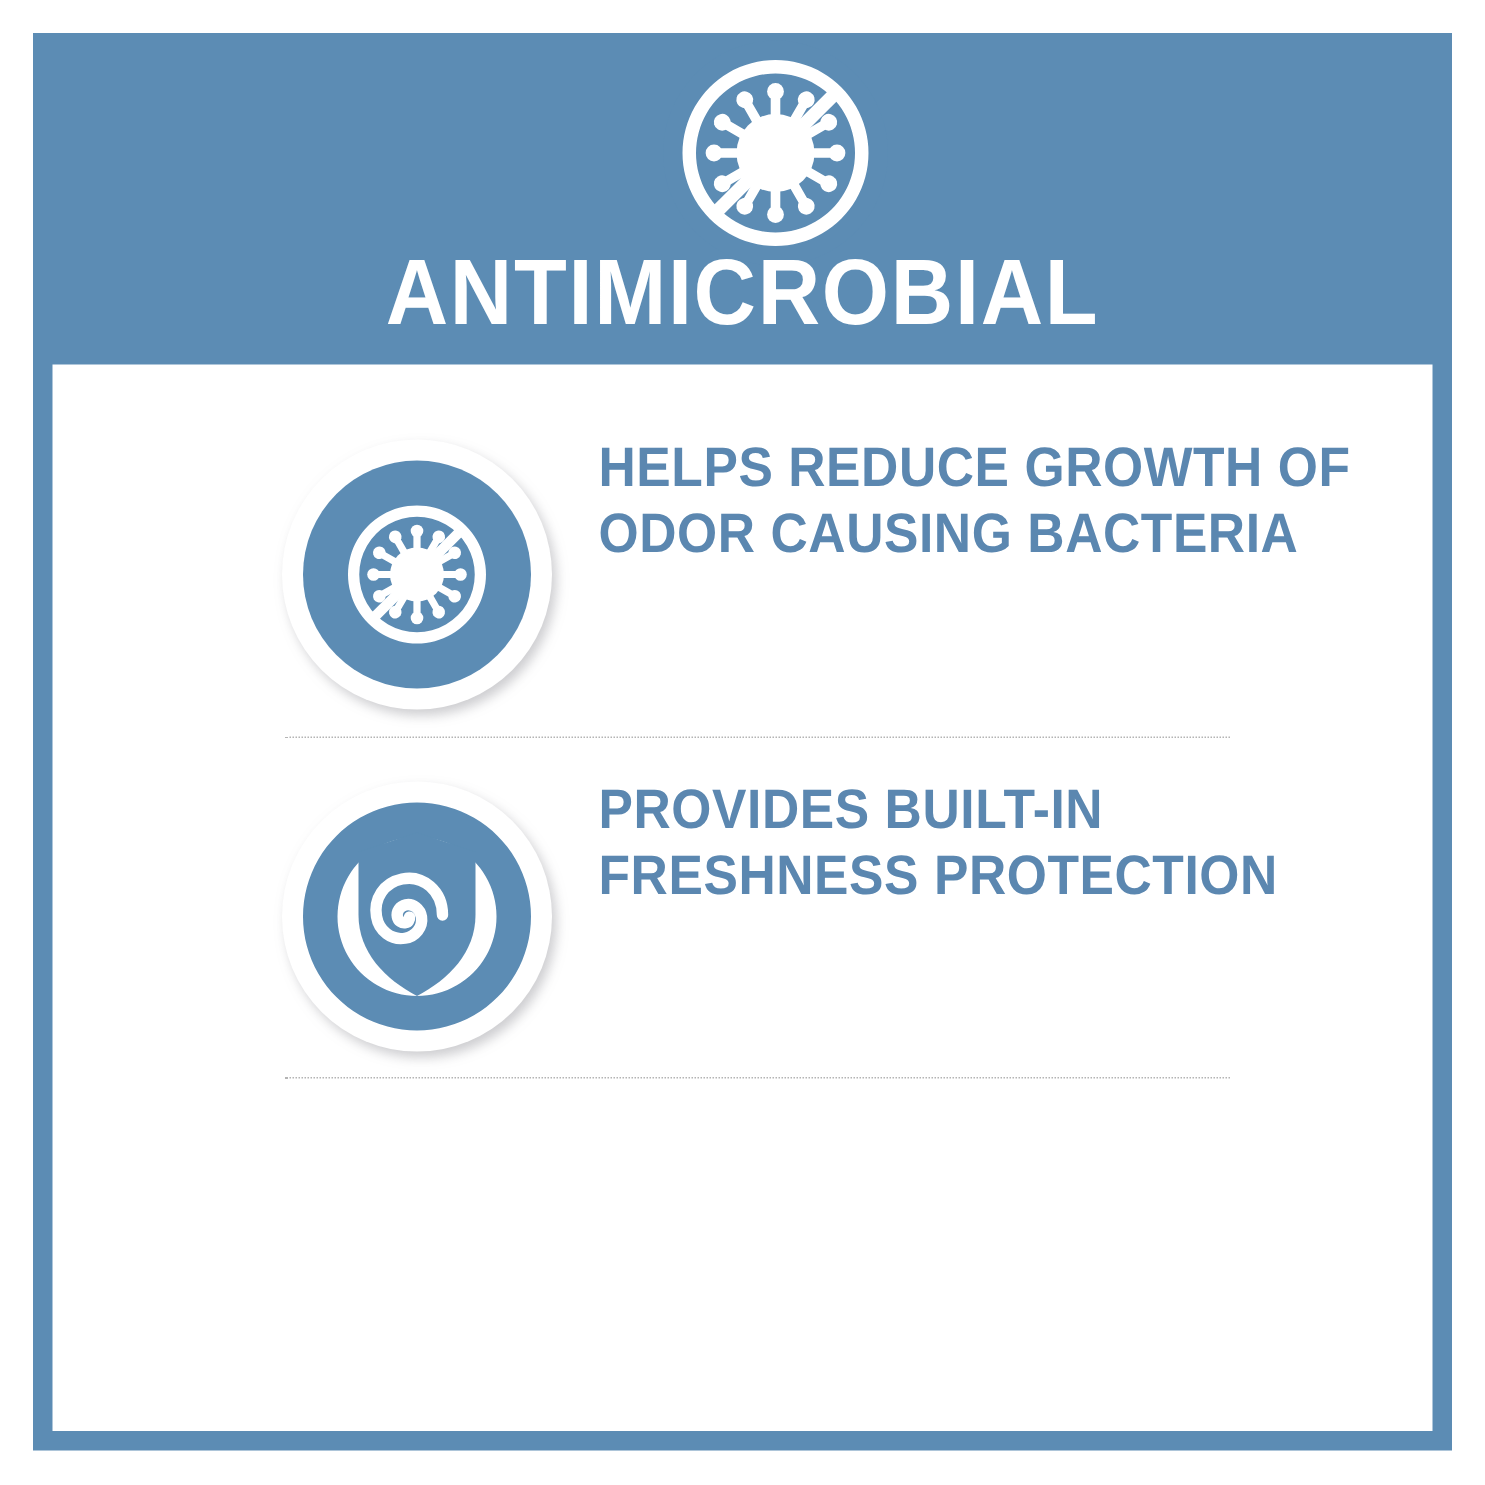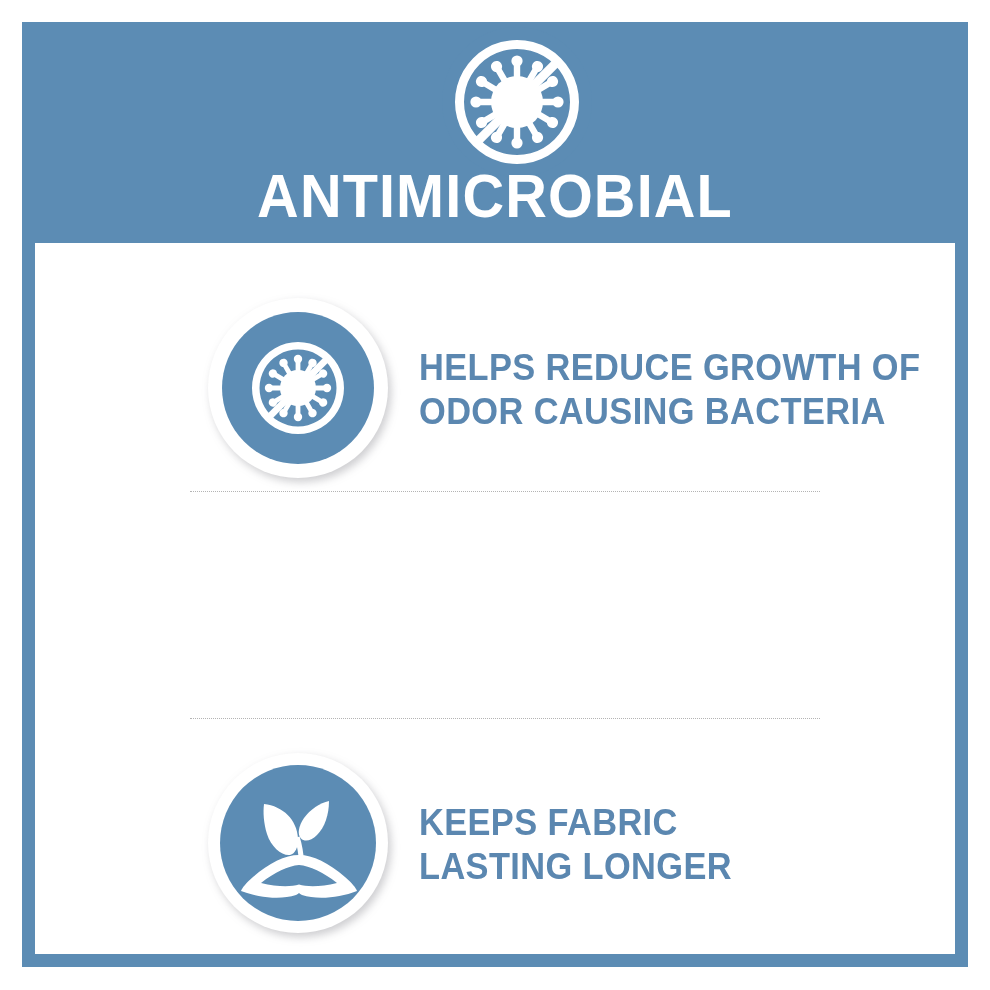--- a/index.html
+++ b/index.html
@@ -81,22 +81,21 @@
     top: 245px;
     width: 920px;
     height: 690px;
   }
   .row {
     position: absolute;
     left: 0;
     width: 920px;
     height: 200px;
     display: flex;
-    align-items: center;
-    margin-left: 20px;
+    align-items: flex-start;
   }
   .row-1 { top: 45px; }
   .row-2 { top: 273px; }
   .row-3 { top: 500px; }
 
   .badge-wrap {
     position: relative;
     width: 190px;
     height: 190px;
     flex: 0 0 190px;
@@ -279,46 +278,35 @@
             <rect x="89.6" y="53" width="6.8" height="80" transform="rotate(45 93 93)"></rect>
           </g>
         </svg>
       </div>
       <div class="row-text">
         <span class="ln">HELPS REDUCE GROWTH OF</span>
         <span class="ln">ODOR CAUSING BACTERIA</span>
       </div>
     </div>
 
-
-    <div class="row row-3">
+    <div class="row row-2">
       <div class="badge-wrap">
         <svg width="190" height="190" viewBox="0 0 190 190">
           <circle cx="93" cy="93" r="90" fill="#ffffff"></circle>
-          <circle cx="93" cy="93" r="78" fill="#5c8cb4"></circle>
-          <g fill="#ffffff">
-
-            <path d="M59 54 C78 56 92 70 93 88 C93.6 97 90 104 85 105 C77 106 66 97 62 84 C58.6 73 58 62 59 54 Z"></path>
-
-            <path d="M124 51 C124 64 120 77 112 85 C106 91 99.5 92 96 88.5 C92 84.5 93.5 76 99 68 C105 59.5 115 53 124 51 Z"></path>
-
-            <path d="M90 88 C92 96 93.6 104 94 112 L99 112 C98.6 103 97 94.5 94.6 86.6 Z"></path>
-
-            <path d="M94 105 C108 105 124 113 140 127 C147 133 151 138 152 141
-                     C134 148 112 150 97 145 C95.6 144.5 94.6 143.8 94 143
-                     C93.4 143.8 92.4 144.5 91 145 C76 150 54 148 36 141
-                     C37 138 41 133 48 127 C64 113 80 105 94 105 Z
-                     M94 115 C83 116 70 122 56 133 C72 137 86 137 94 134.5
-                     C102 137 116 137 132 133 C118 122 105 116 94 115 Z" fill-rule="evenodd"></path>
-          </g>
+          <path d="M93 17 A76 76 0 1 1 92.99 17 Z M93 40 A53 53 0 1 0 93.01 40 Z" fill="#5c8cb4" fill-rule="evenodd"></path>
+
+          <path d="M93 37 L132 50 L132 92 C132 117 114 135 93 146 C72 135 54 117 54 92 L54 50 Z" fill="#5c8cb4"></path>
+
+          <path d="M110 92 C110 76 97 65 83 68 C71 70.5 64 81 66 93 C67.6 102.6 76 109 85 107.5 C92.2 106.3 97 100 96 93.2 C95.2 87.8 90.4 84.2 85.4 85.2 C81.6 86 79.2 89.6 79.9 93.2 C80.4 95.9 82.9 97.6 85.4 97.1 C87.2 96.8 88.3 95.1 88 93.4" fill="none" stroke="#ffffff" stroke-width="7.6" stroke-linecap="round"></path>
         </svg>
       </div>
       <div class="row-text">
-        <span class="ln">KEEPS FABRIC</span>
-        <span class="ln">LASTING LONGER</span>
+        <span class="ln">PROVIDES BUILT-IN</span>
+        <span class="ln">FRESHNESS PROTECTION</span>
       </div>
     </div>
+
 
     <div class="divider divider-1"></div>
     <div class="divider divider-2"></div>
   </div>
 
 </div>
 
 </body></html>

